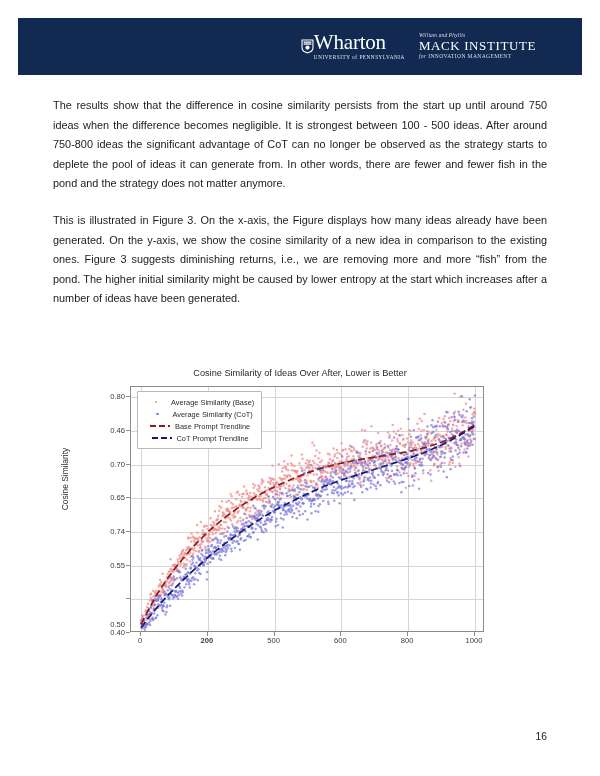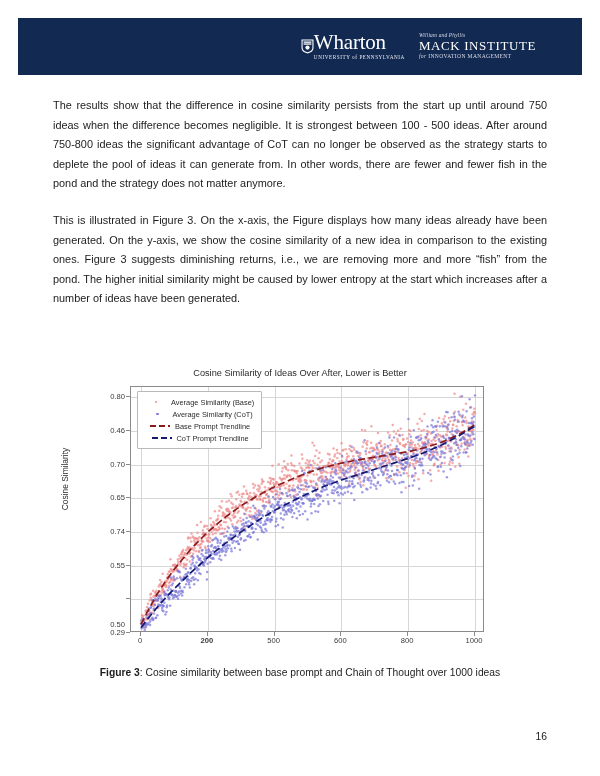--- a/index.html
+++ b/index.html
@@ -315,21 +315,21 @@
 </div>
 
 <div id="figure-wrap">
   <div id="chart-box">
 
     <div id="chart-title">Cosine Similarity of Ideas Over After, Lower is Better</div>
 
     <div id="y-axis-label">Cosine Similarity</div>
 
     <div id="ylabels">
-        <div class="ytick" style="top: 246px;">0.29</div>
+        <div class="ytick" style="top: 246px;">0.40</div>
         <div class="ytick" style="top: 212.301px; margin-top: 26px;">0.50</div>
         <div class="ytick" style="top: 178.603px;">0.55</div>
         <div class="ytick" style="top: 144.904px;">0.74</div>
         <div class="ytick" style="top: 111.205px;">0.65</div>
         <div class="ytick" style="top: 77.5068px;">0.70</div>
         <div class="ytick" style="top: 43.8082px;">0.46</div>
         <div class="ytick" style="top: 10.1096px;">0.80</div>
       </div>
     <div id="xlabels">
         <div class="xtick" style="left: 10.0189px;">0</div>
@@ -2406,18 +2406,15 @@
       <div class="ytickmark" style="top: 65.8082px;"></div>
       <div class="ytickmark" style="top: 32.1096px;"></div>
       <div class="xtickmark" style="left: 87.0189px;"></div>
       <div class="xtickmark" style="left: 153.811px;"></div>
       <div class="xtickmark" style="left: 220.604px;"></div>
       <div class="xtickmark" style="left: 287.396px;"></div>
       <div class="xtickmark" style="left: 354.189px;"></div>
       <div class="xtickmark" style="left: 420.981px;"></div>
     </div>
 
-  <div id="caption">
-    <b>Figure 3</b><span>: Cosine similarity between base prompt and Chain of Thought over 1000 ideas</span>
-  </div>
 </div>
 
 <div id="page-number">16</div>
 
 </body></html>

